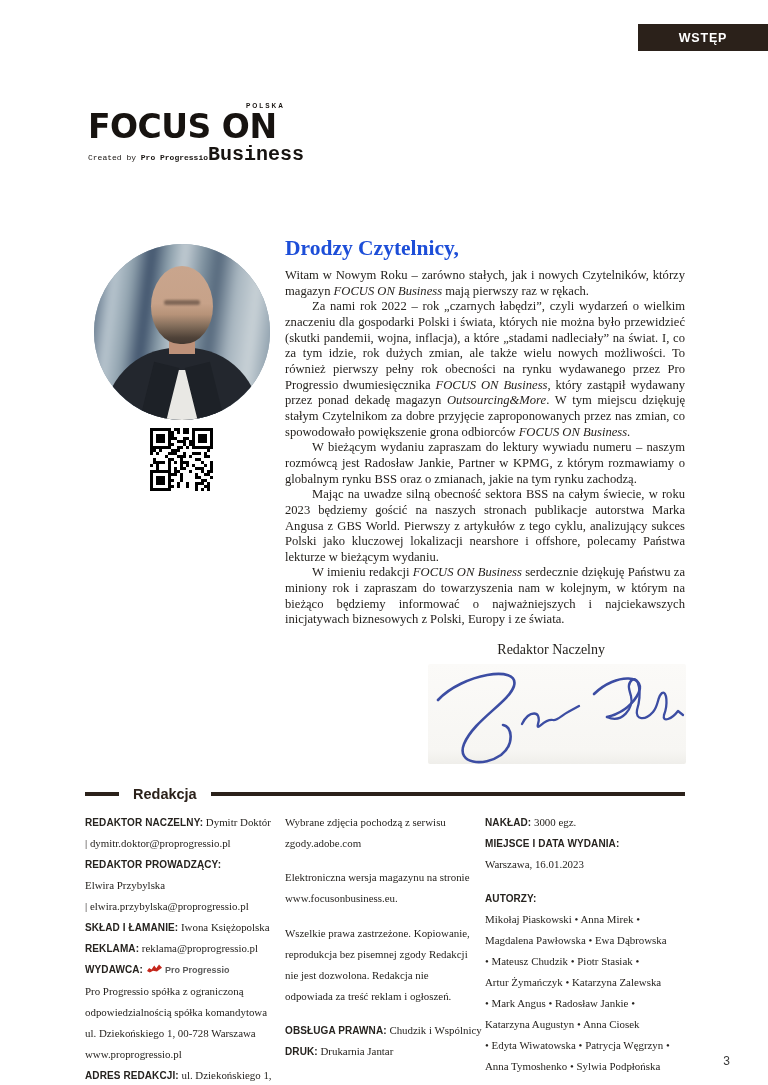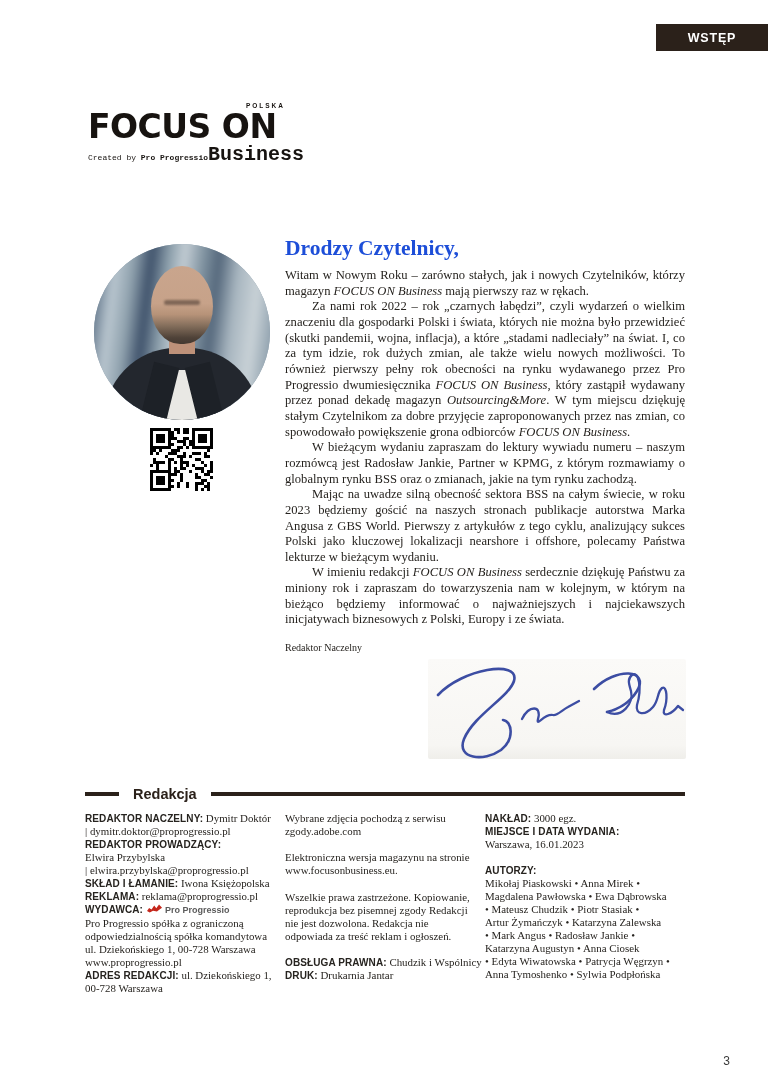--- a/index.html
+++ b/index.html
@@ -1,20 +1,20 @@
 <!DOCTYPE html>
 <html lang="pl"><head>
 <meta charset="utf-8">
 <style>
   html,body{margin:0;padding:0;background:#e9e9e9;}
   .page{position:relative;width:768px;height:1085px;background:#ffffff;overflow:hidden;
         font-family:"Liberation Serif", serif;color:#1e1c1a;}
 
   
-  .wstep-badge{position:absolute;top:24px;right:0;width:112px;height:27px;background:#2b211a;
+  .wstep-badge{position:absolute;top:24px;right:0;width:130px;height:27px;background:#2b211a;
                color:#fff;font-family:"Liberation Sans",sans-serif;font-weight:bold;font-size:12.5px;
                letter-spacing:.8px;display:flex;align-items:center;justify-content:center;}
 
   
   .logo{position:absolute;left:88px;top:102px;width:197px;color:#171310;}
   .logo-region{text-align:right;font-family:"Liberation Sans",sans-serif;font-size:6.5px;
                letter-spacing:2px;font-weight:bold;margin-bottom:1px;}
   .logo-main{font-family:"DejaVu Sans",sans-serif;font-weight:bold;font-size:33px;line-height:33px;
              letter-spacing:-.5px;white-space:nowrap;}
   .logo-bottom{display:flex;justify-content:space-between;align-items:flex-end;margin-top:2px;}
@@ -45,37 +45,37 @@
 
   
   .qr{position:absolute;left:150px;top:428px;width:63px;height:63px;background:#fff;}
 
   
   .article{position:absolute;left:285px;top:236px;width:400px;}
   .article h1{margin:0 0 8px 0;font-size:21.5px;line-height:24px;font-weight:bold;color:#1d4ed8;}
   .para{font-size:12.6px;line-height:15.65px;text-align:justify;color:#26231f;}
   .para:not(:first-child){text-indent:27px;}
   .i{font-style:italic;}
-  .signoff{margin-top:14px;padding-right:80px;font-size:10px;color:#26231f;}
+  .signoff{margin-top:14px;text-align:right;padding-right:80px;font-size:14px;color:#26231f;}
   .signature-wrap{margin-top:6px;margin-left:143px;width:258px;height:100px;
         background:linear-gradient(180deg,#fbfaf8 0%,#f7f6f3 86%,#efeeea 100%);border-radius:2px;position:relative;}
   .signature-wrap svg{position:absolute;inset:0;}
 
   
   .redakcja-head{position:absolute;left:85px;top:786px;width:600px;display:flex;align-items:center;
         gap:14px;color:#2b211a;}
   .rule-short{width:34px;height:4px;background:#2b211a;}
   .redakcja-label{font-family:"Liberation Sans",sans-serif;font-weight:bold;font-size:14.5px;}
   .rule-long{flex:1;height:4px;background:#2b211a;}
 
   .fcol{position:absolute;top:812px;}
   .fcol1{left:85px;width:200px;}
   .fcol2{left:285px;width:198px;}
   .fcol3{left:485px;width:205px;}
-  .fline{font-size:10.9px;line-height:13px;color:#26231f;white-space:nowrap;}
+  .fline{font-size:10.9px;line-height:21px;color:#26231f;white-space:nowrap;}
   .fline .b{font-family:"Liberation Sans",sans-serif;font-weight:bold;font-size:10px;letter-spacing:.1px;}
   .fline.blank{height:13.4px;}
   .pp-logo{display:inline-block;width:15px;height:9px;margin:0 3px 0 4px;background:#c5271c;
         clip-path:polygon(0 78%,14% 45%,30% 62%,48% 18%,62% 48%,80% 6%,100% 42%,86% 58%,66% 84%,40% 74%,18% 95%);}
   .pp-text{font-family:"Liberation Sans",sans-serif;font-size:9px;color:#5b5b5b;font-weight:bold;}
 
   
   .bottom-left{position:absolute;left:40px;top:1108px;font-family:"Liberation Sans",sans-serif;
         font-size:15px;color:#8c8c8c;text-align:right;}
   .bottom-left .brand{font-weight:bold;color:#3a3a3a;}

